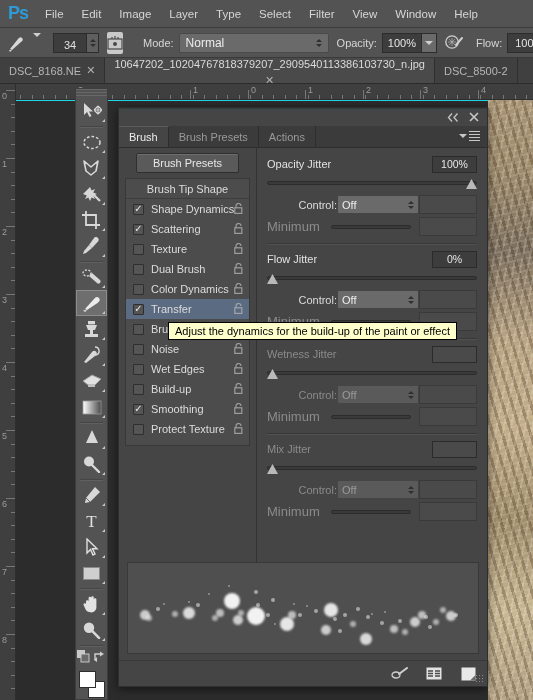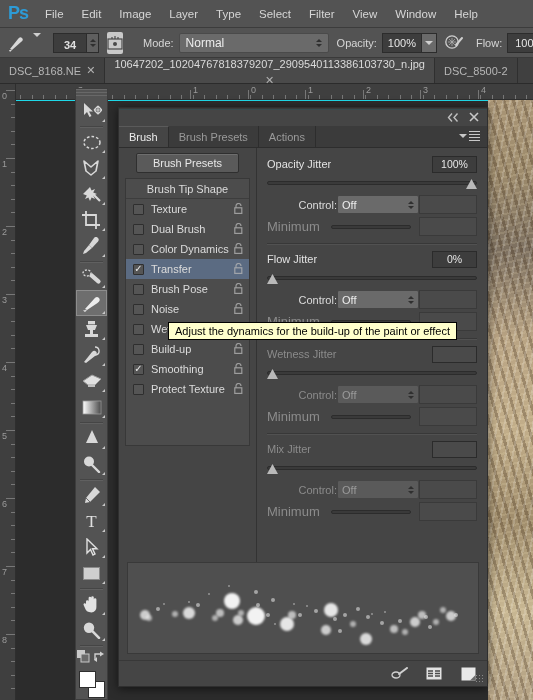--- a/index.html
+++ b/index.html
@@ -41,21 +41,21 @@
     opacity:.65; }
   .opt-brushpreview {
     width:30px; height:24px; margin-left:6px;
     display:flex; align-items:center; justify-content:center;
   }
   .tri-down { width:0;height:0;border-left:4px solid transparent;border-right:4px solid transparent;border-top:4px solid #cfcfcf; }
   .sep-v { width:1px; height:20px; background:#3f3f3f; margin:0 6px; box-shadow:1px 0 0 #646464; }
   .size-field {
     width:34px; height:20px; background:#3d3d3d; border:1px solid #2c2c2c;
     color:#e0e0e0; font-size:11px; display:flex; align-items:flex-end;
-    justify-content:center; padding-bottom:1px; position:relative;font-weight:bold;
+    justify-content:center; padding-bottom:1px; position:relative;
   }
   .stepper {
     width:12px;height:20px;background:#5f5f5f;border:1px solid #2c2c2c;border-left:none;
     display:flex;align-items:center;justify-content:center;
   }
   .brush-tablet-icon {
     width:22px;height:22px;margin-left:8px;background:#c9c9c9;border-radius:2px;
     display:flex;align-items:center;justify-content:center;color:#4a4a4a;font-size:12px;
   }
   .opt-label { font-size:11px; color:#d6d6d6; margin:0 5px 0 8px; white-space:nowrap; }
@@ -680,20 +680,36 @@
     <div class="panel-body">
 
       <div class="left-col">
         <div class="bp-button-wrap">
           <div class="bp-button">Brush Presets</div>
         </div>
         <div class="opt-list">
           <div class="opt-head">Brush Tip Shape</div>
           <div id="opt-rows">
               <div class="opt-row">
+                <span class="cbox on"></span>
+                <span>Shape Dynamics</span>
+                <span class="lock"><svg width="9" height="11" viewBox="0 0 9 11">
+                    <path d="M2 5 V3 a2.5 2.5 0 0 1 5 0" fill="none" stroke="#b8b8b8" stroke-width="1.2"></path>
+                    <rect x="0.8" y="4.8" width="7" height="5.6" fill="none" stroke="#b8b8b8" stroke-width="1.2"></rect>
+                  </svg></span>
+              </div>
+              <div class="opt-row">
+                <span class="cbox on"></span>
+                <span>Scattering</span>
+                <span class="lock"><svg width="9" height="11" viewBox="0 0 9 11">
+                    <path d="M2 5 V3 a2.5 2.5 0 0 1 5 0" fill="none" stroke="#b8b8b8" stroke-width="1.2"></path>
+                    <rect x="0.8" y="4.8" width="7" height="5.6" fill="none" stroke="#b8b8b8" stroke-width="1.2"></rect>
+                  </svg></span>
+              </div>
+              <div class="opt-row">
                 <span class="cbox"></span>
                 <span>Texture</span>
                 <span class="lock"><svg width="9" height="11" viewBox="0 0 9 11">
                     <path d="M2 5 V3 a2.5 2.5 0 0 1 5 0" fill="none" stroke="#b8b8b8" stroke-width="1.2"></path>
                     <rect x="0.8" y="4.8" width="7" height="5.6" fill="none" stroke="#b8b8b8" stroke-width="1.2"></rect>
                   </svg></span>
               </div>
               <div class="opt-row">
                 <span class="cbox"></span>
                 <span>Dual Brush</span>

